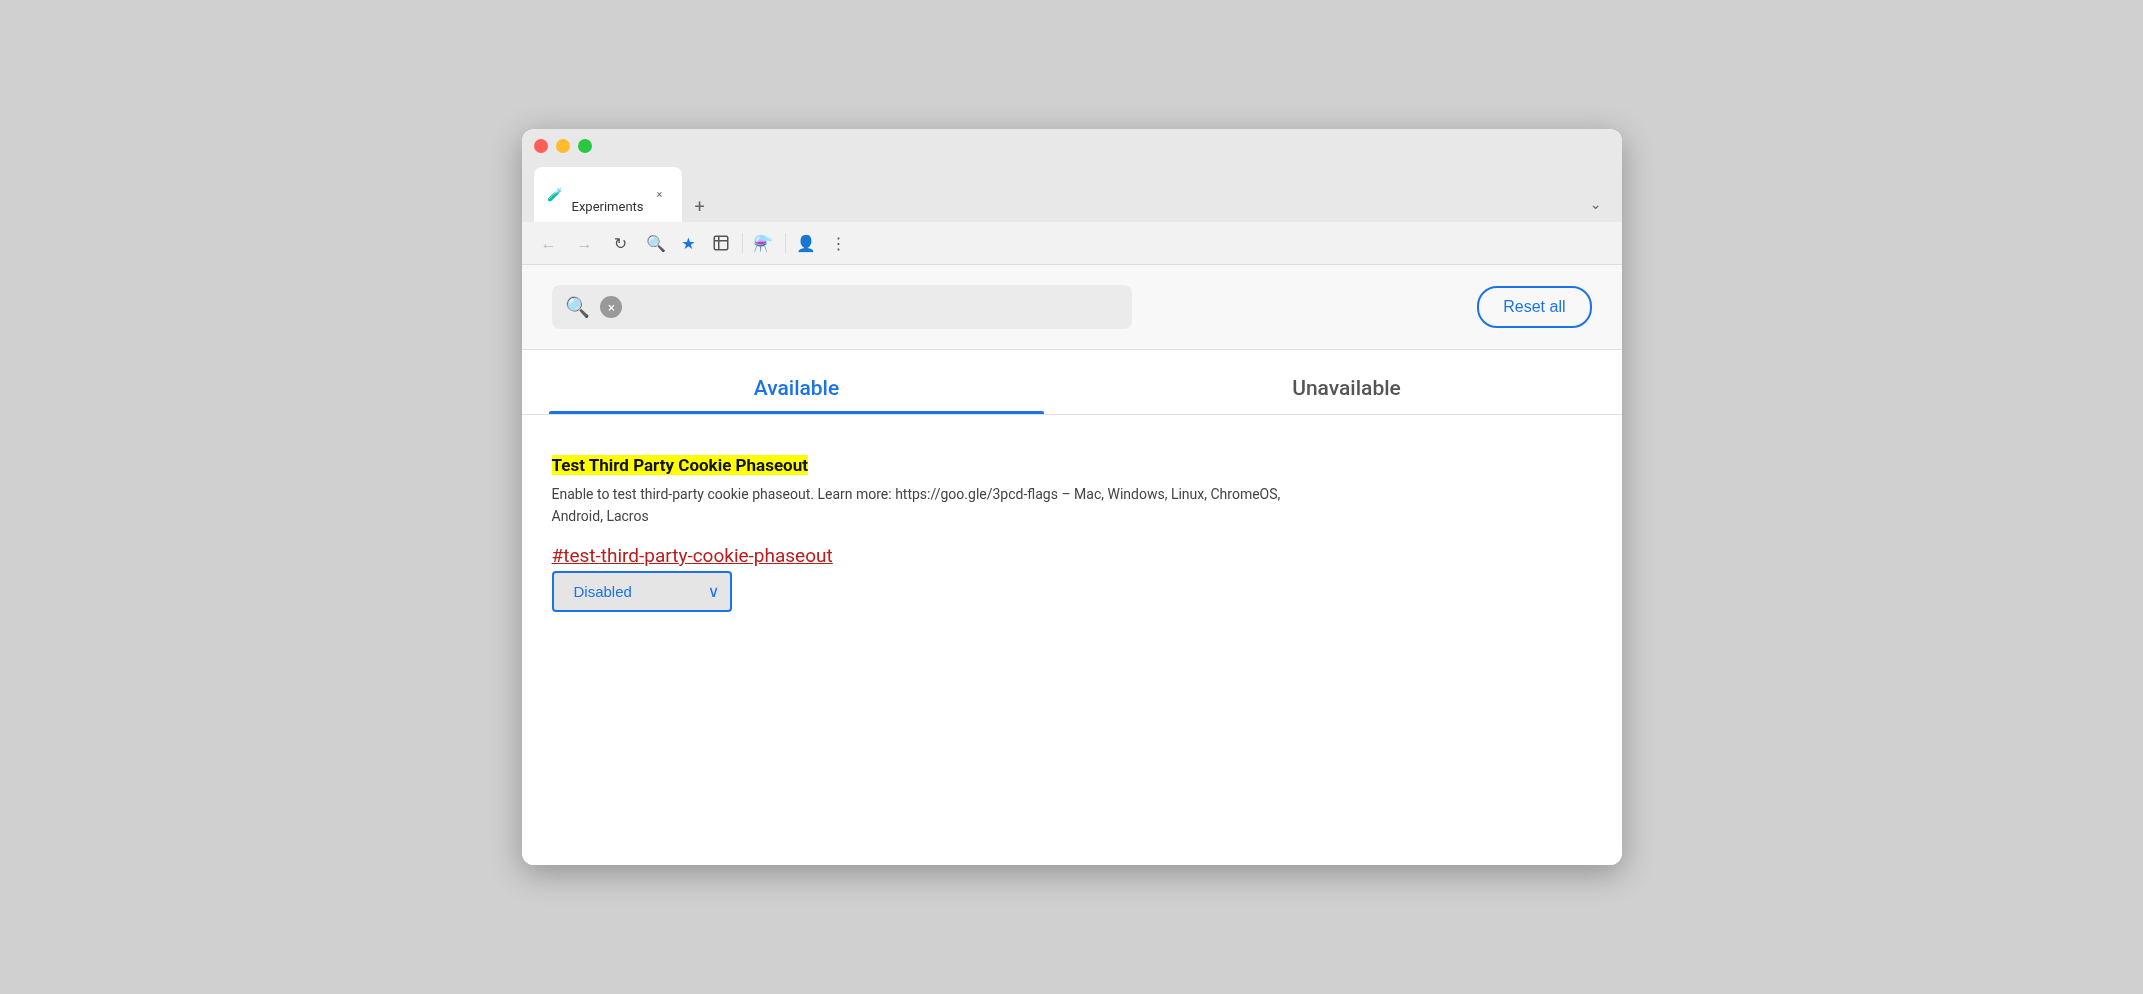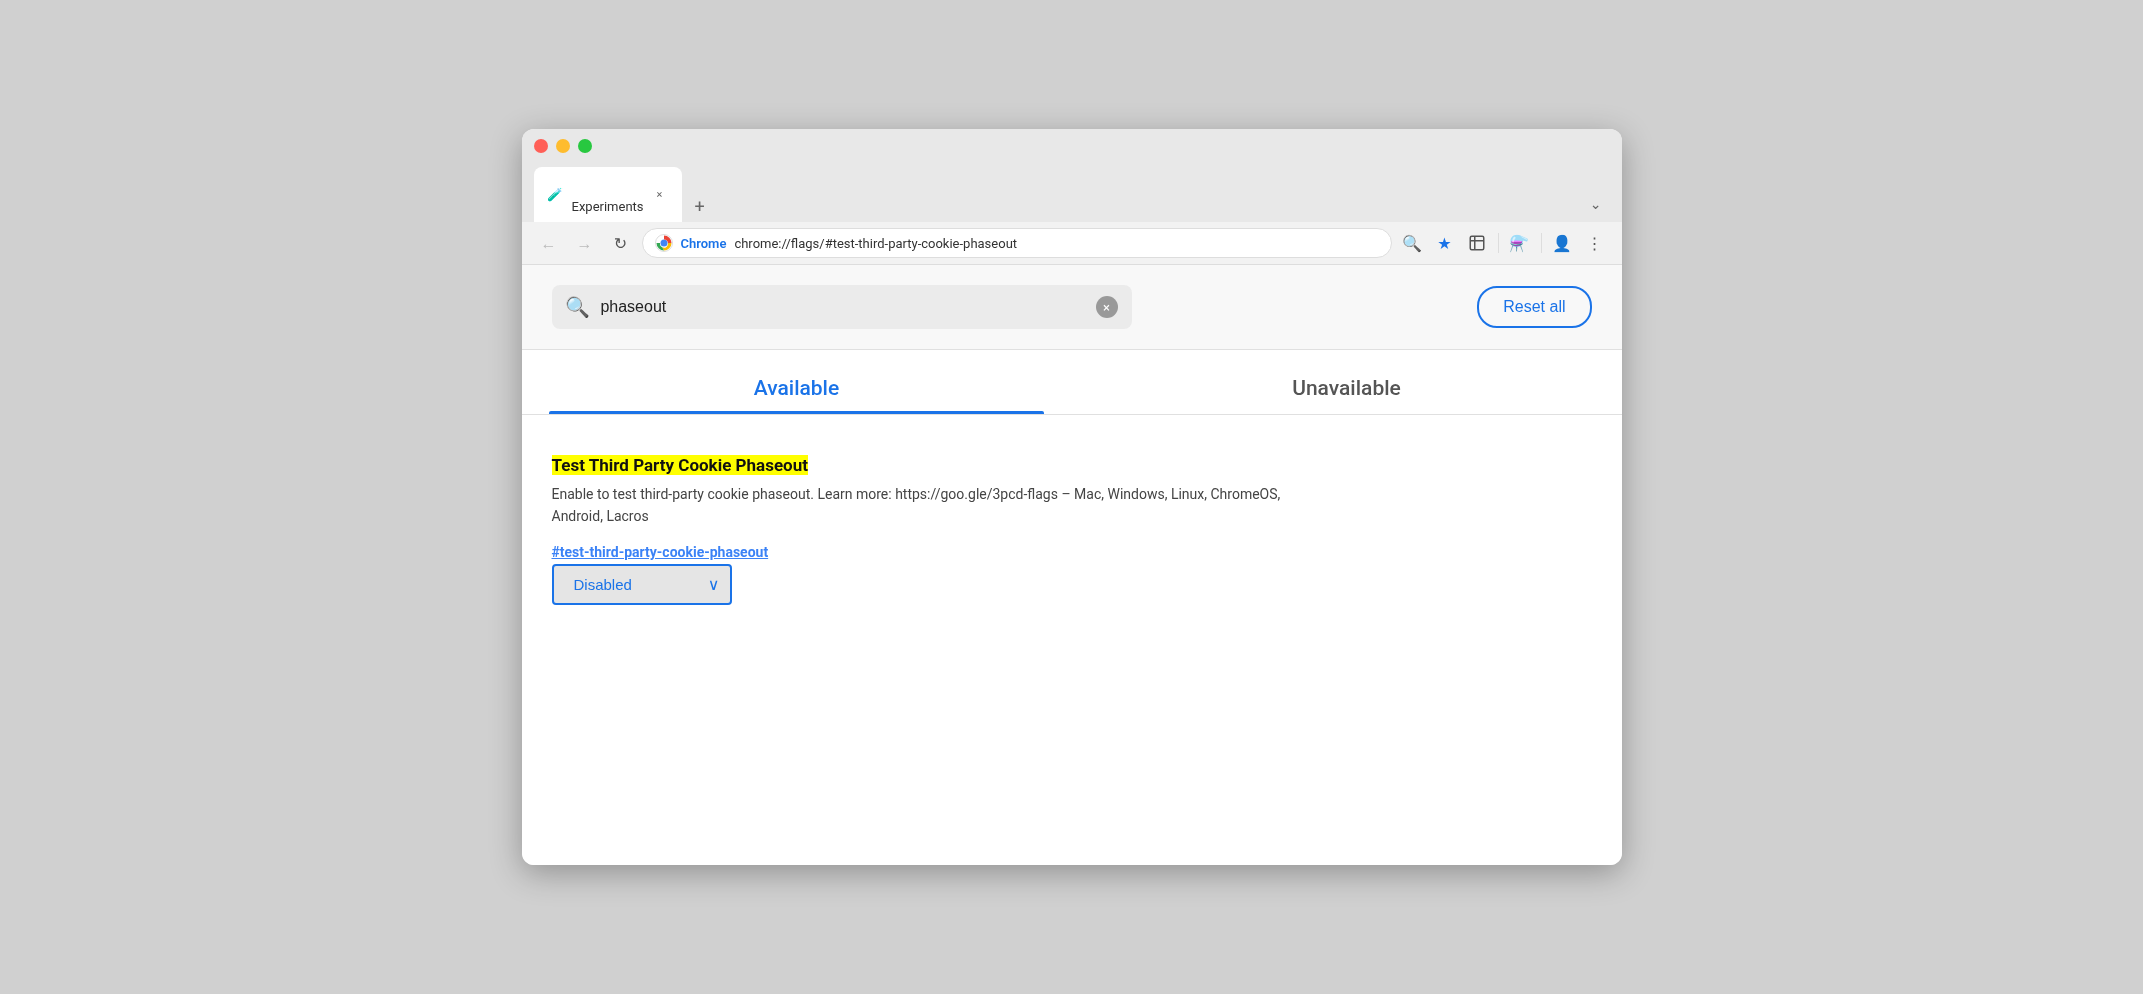--- a/index.html
+++ b/index.html
@@ -284,25 +284,24 @@
     .flag-title-highlight {
       background: #ffff00;
     }
     .flag-description {
       font-size: 14px;
       color: #444;
       line-height: 1.6;
       margin-bottom: 16px;
     }
     .flag-anchor {
-      font-size: 14px;
-      color: #3b82f6;
+      font-size: 19px;
+      color: #b91c1c;
       text-decoration: underline;
       cursor: pointer;
-      font-weight: bold;
     }
     .flag-select-wrap {
       flex-shrink: 0;
       margin-top: 4px;
     }
     .flag-select {
       border: 2px solid #1a73e8;
       border-radius: 4px;
       padding: 10px 40px 10px 20px;
       font-size: 15px;
@@ -353,32 +352,20 @@
       </div>
       <div style="flex:1;"></div>
       <div class="profile-dropdown">⌄</div>
     </div>
   </div>
 
   <div class="toolbar">
     <div class="nav-btn disabled">←</div>
     <div class="nav-btn disabled">→</div>
     <div class="nav-btn">↻</div>
-    <div class="address-bar">
-
-      <svg class="chrome-logo" viewBox="0 0 18 18" xmlns="http://www.w3.org/2000/svg">
-        <circle cx="9" cy="9" r="8.5" fill="none" stroke="#ddd" stroke-width="1"></circle>
-        <circle cx="9" cy="9" r="3.5" fill="#4285F4"></circle>
-        <path d="M9 1.5 A7.5 7.5 0 0 1 16.5 9 L13 9 A4 4 0 0 0 9 5.5 Z" fill="#EA4335"></path>
-        <path d="M16.5 9 A7.5 7.5 0 0 1 9 16.5 L7.25 13.3 A4 4 0 0 0 13 9 Z" fill="#FBBC05"></path>
-        <path d="M9 16.5 A7.5 7.5 0 0 1 1.5 9 L5 9 A4 4 0 0 0 7.25 13.3 Z" fill="#34A853"></path>
-      </svg>
-      <span class="chrome-label">Chrome</span>
-      <span class="address-url">chrome://flags/#test-third-party-cookie-phaseout</span>
-    </div>
     <div class="toolbar-icons">
       <div class="toolbar-icon-btn">🔍</div>
       <div class="toolbar-icon-btn star">★</div>
       <div class="toolbar-icon-btn">
         <svg width="18" height="18" viewBox="0 0 24 24" fill="none" stroke="#555" stroke-width="2">
           <path d="M9 3H5a2 2 0 0 0-2 2v4m6-6h10a2 2 0 0 1 2 2v4M9 3v18m0 0h10a2 2 0 0 0 2-2V9M9 21H5a2 2 0 0 1-2-2V9m0 0h18"></path>
         </svg>
       </div>
       <div class="divider-v"></div>
       <div class="toolbar-icon-btn">⚗️</div>
@@ -386,21 +373,20 @@
       <div class="toolbar-icon-btn">👤</div>
       <div class="toolbar-icon-btn">⋮</div>
     </div>
   </div>
 
   <div class="page-content">
 
     <div class="search-bar-area">
       <div class="flags-search">
         <span class="search-icon-wrap">🔍</span>
-        <input type="text" placeholder="Search flags" value="phaseout" style="">
         <div class="clear-search-btn">×</div>
       </div>
       <button class="reset-all-btn">Reset all</button>
     </div>
 
     <div class="content-tabs">
       <div class="content-tab active">
         <span>Available</span>
       </div>
       <div class="content-tab">

